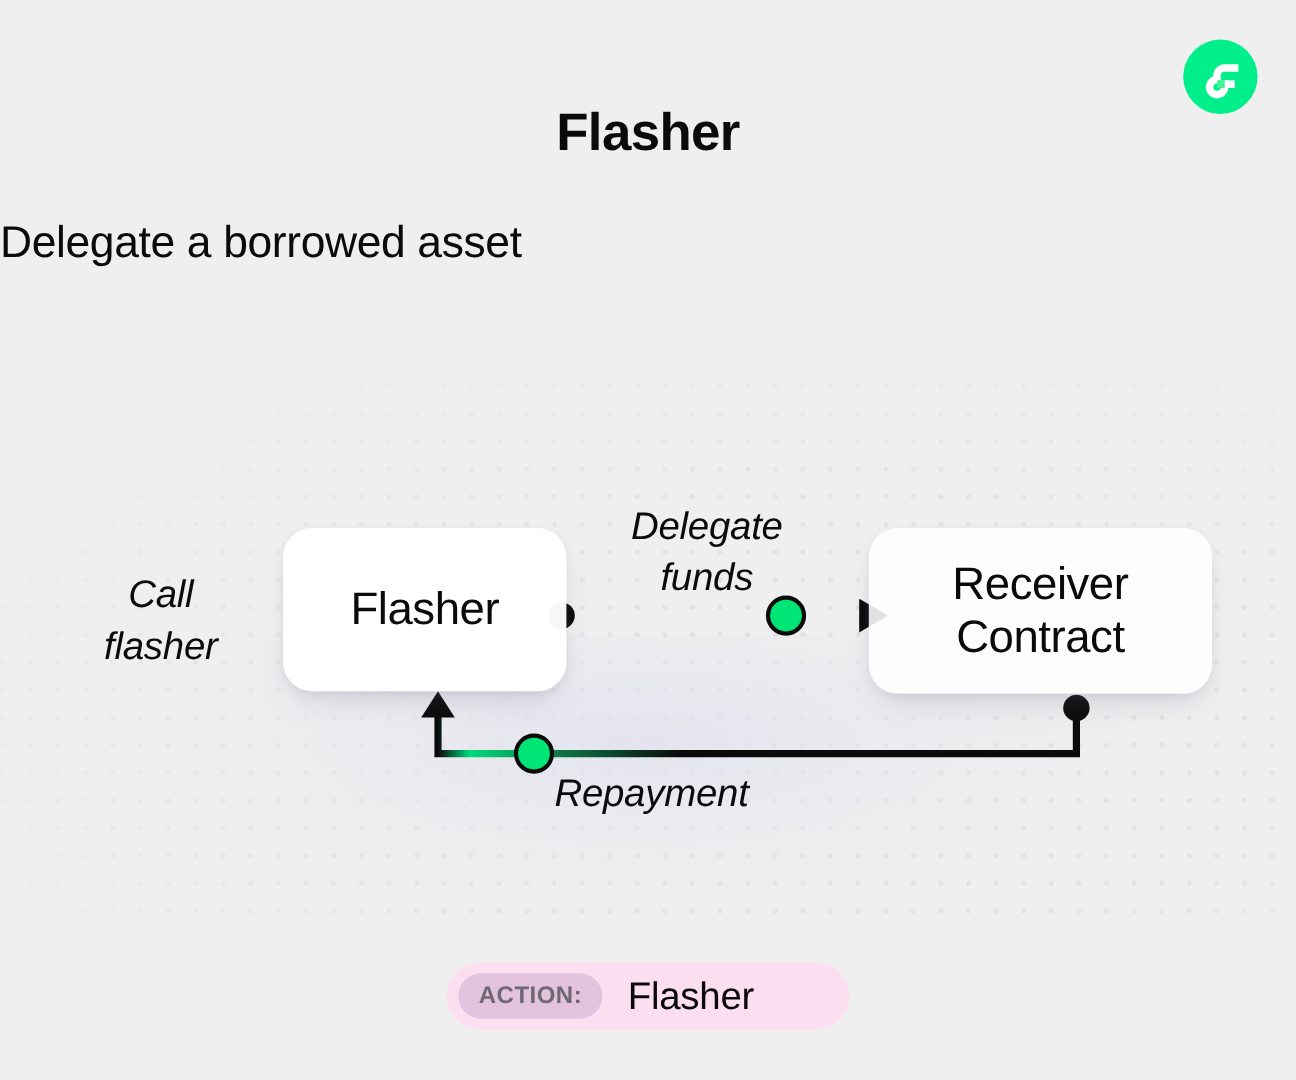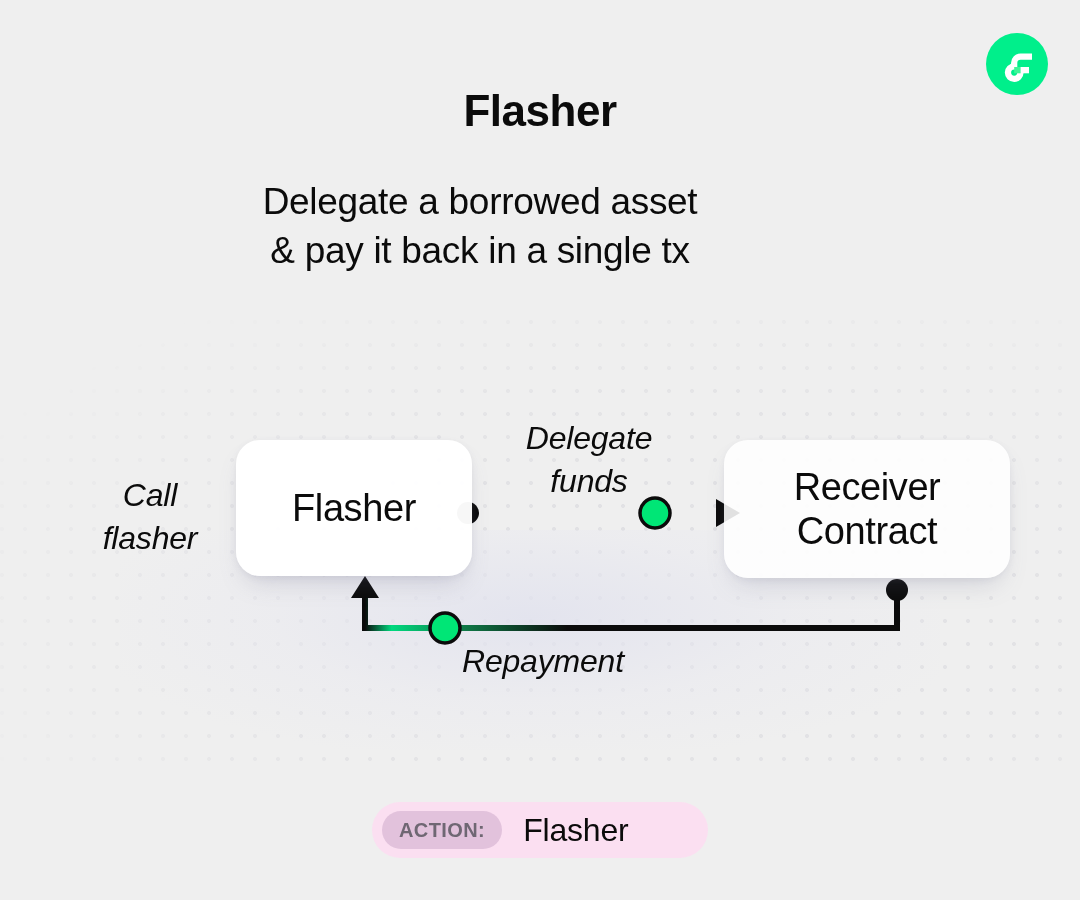--- a/index.html
+++ b/index.html
@@ -42,21 +42,20 @@
     font-size: 44px;
     font-weight: 700;
     letter-spacing: -0.5px;
     line-height: 1.1;
   }
   #page-subtitle {
     position: absolute;
     top: 177px;
     left: 0;
     width: 960px;
-    text-align: center;
     font-size: 37px;
     font-weight: 400;
     line-height: 1.33;
     letter-spacing: -0.3px;
   }
   #page-subtitle .sub-line { display: block; }
 
   
   #diagram {
     position: absolute;
@@ -121,21 +120,21 @@
     position: absolute;
     font-style: italic;
     font-size: 32px;
     line-height: 1.33;
     letter-spacing: -0.2px;
     color: #0b0b0b;
     text-align: center;
     white-space: pre-line;
   }
   #label-call-flasher {
-    left: 52px;
+    left: 36px;
     top: 474px;
     width: 196px;
   }
   #label-delegate-funds {
     left: 458px;
     top: 374px;
     width: 262px;
     margin-top: 43px;
   }
   #label-repayment {
@@ -198,21 +197,20 @@
     <rect x="22.6" y="22" width="8.4" height="6.3" fill="#ffffff"></rect>
     <path d="M19.3 22v5.6a3.1 3.1 0 1 1-3.1-3.1h1.4V18.2h-1.4a9.4 9.4 0 1 0 9.4 9.4V22z" fill="#ffffff"></path>
     <rect x="16.2" y="22" width="6.4" height="6.3" fill="#3ff598"></rect>
   </svg>
 </div>
 
 <h1 id="page-title">Flasher</h1>
 
 <div id="page-subtitle">
   <span class="sub-line">Delegate a borrowed asset</span>
-  <span class="sub-line">&amp; pay it back in a single tx</span>
 </div>
 
 <div id="diagram">
   <div id="dot-grid"></div>
   <div id="diagram-glow"></div>
 </div>
 
 <svg id="connectors" viewBox="0 0 1080 900">
   <defs>
     <linearGradient id="gradDelegate" x1="0" y1="0" x2="1" y2="0">

